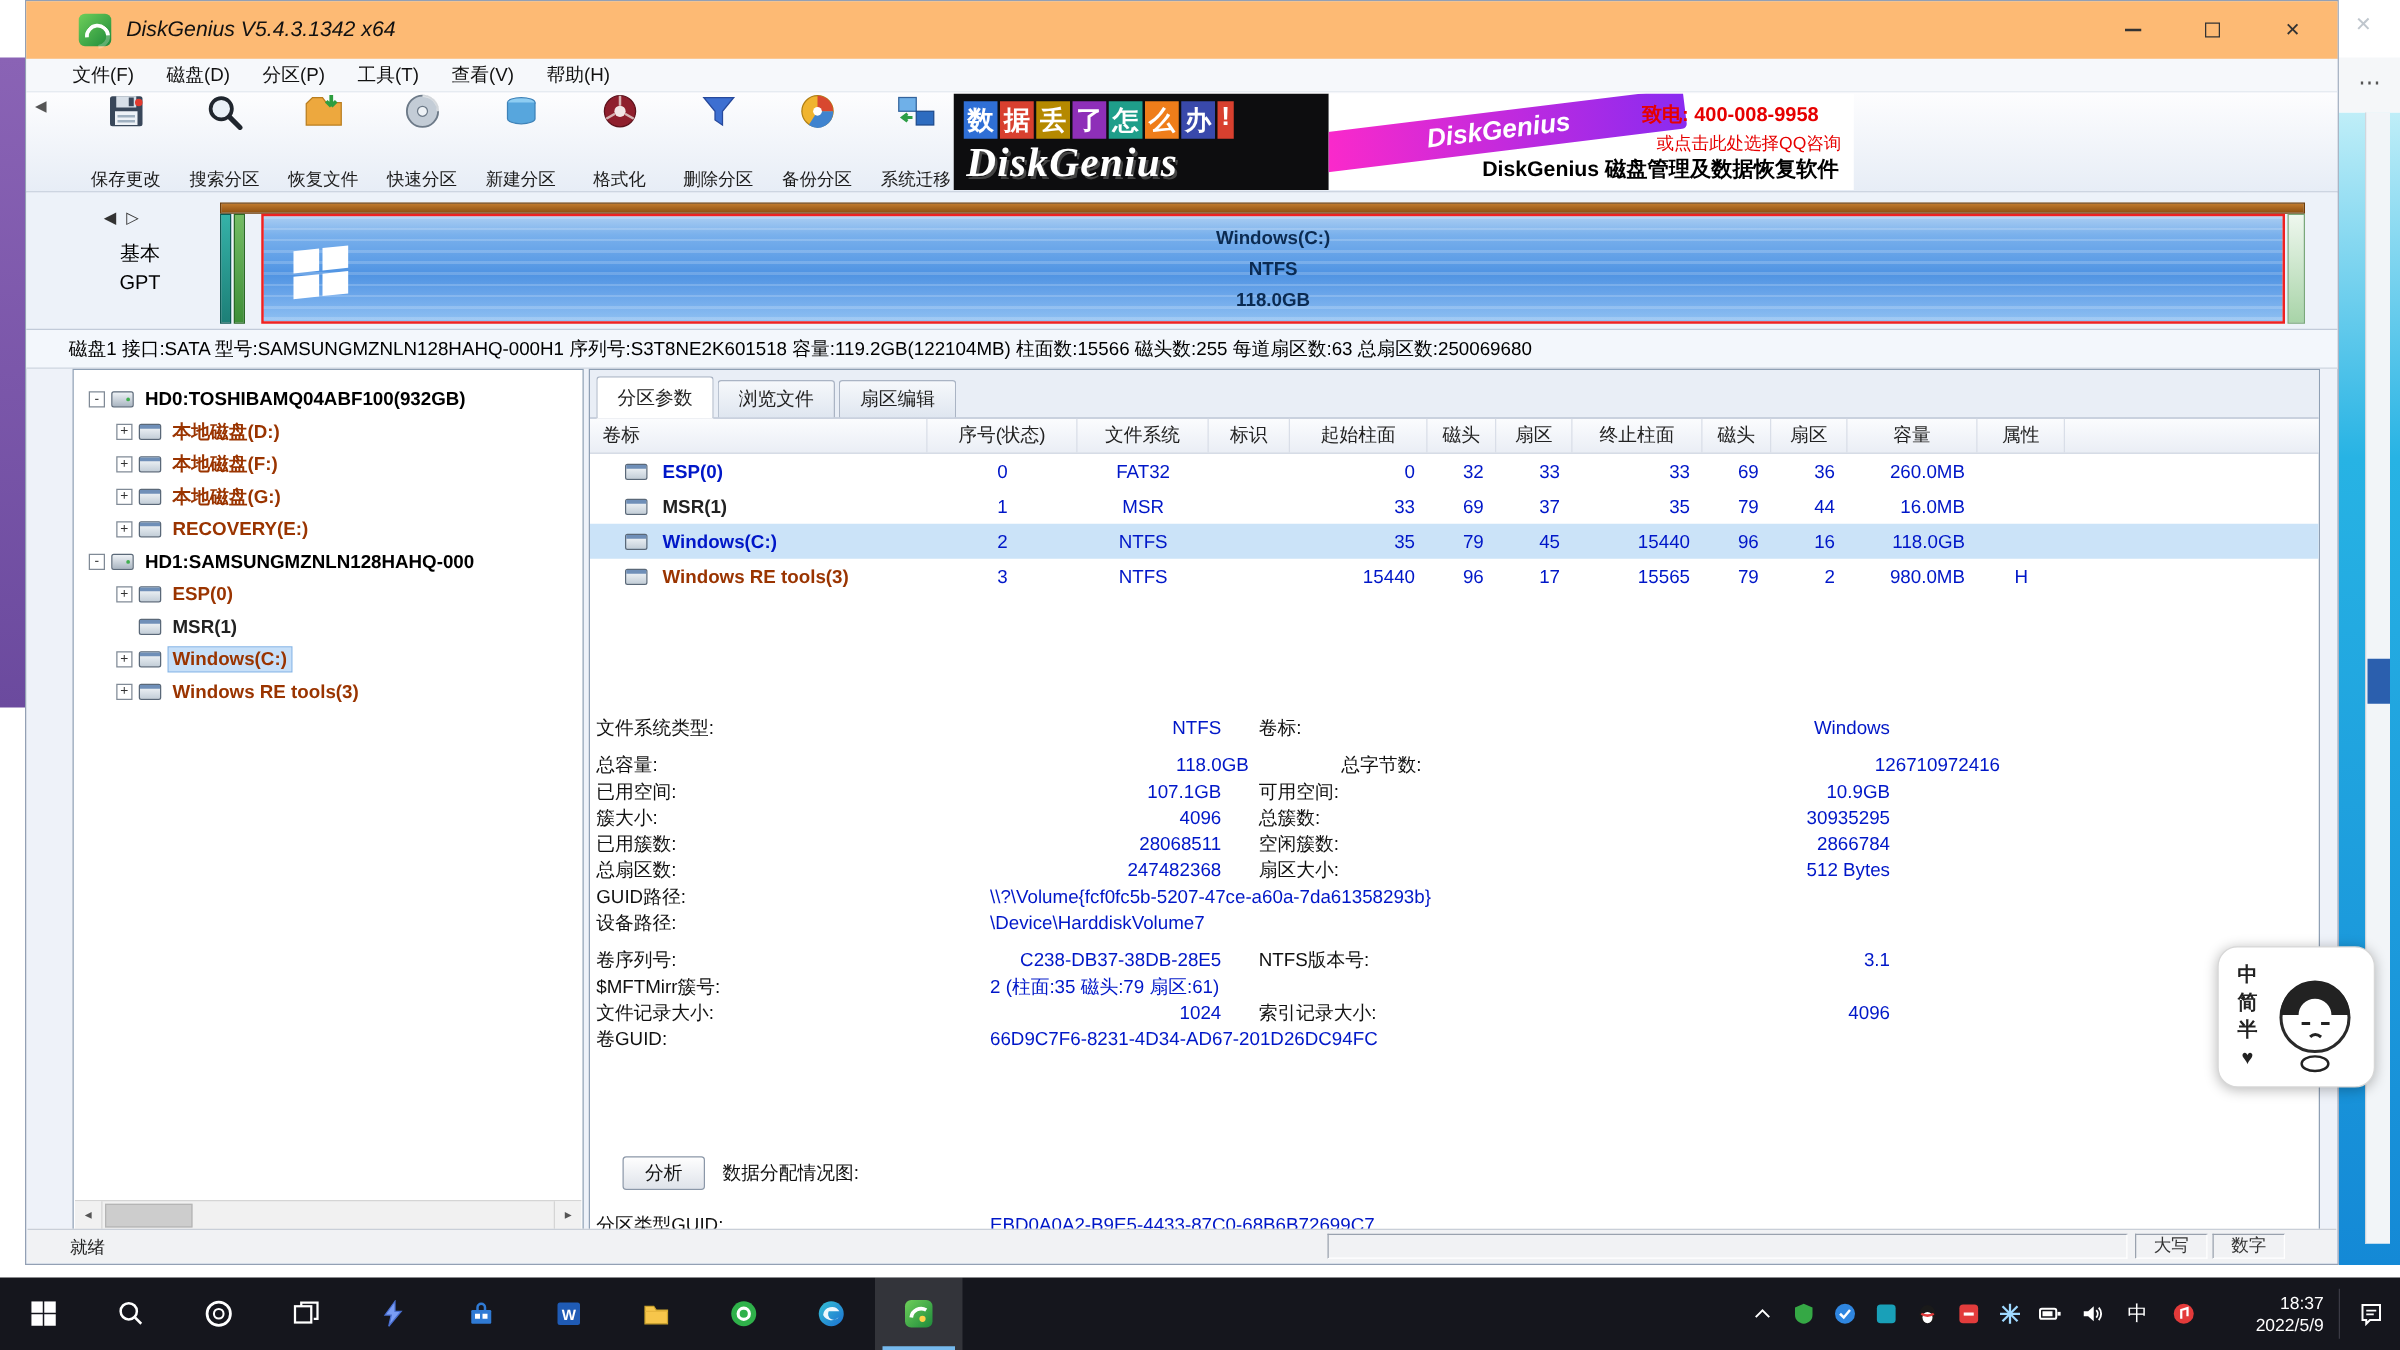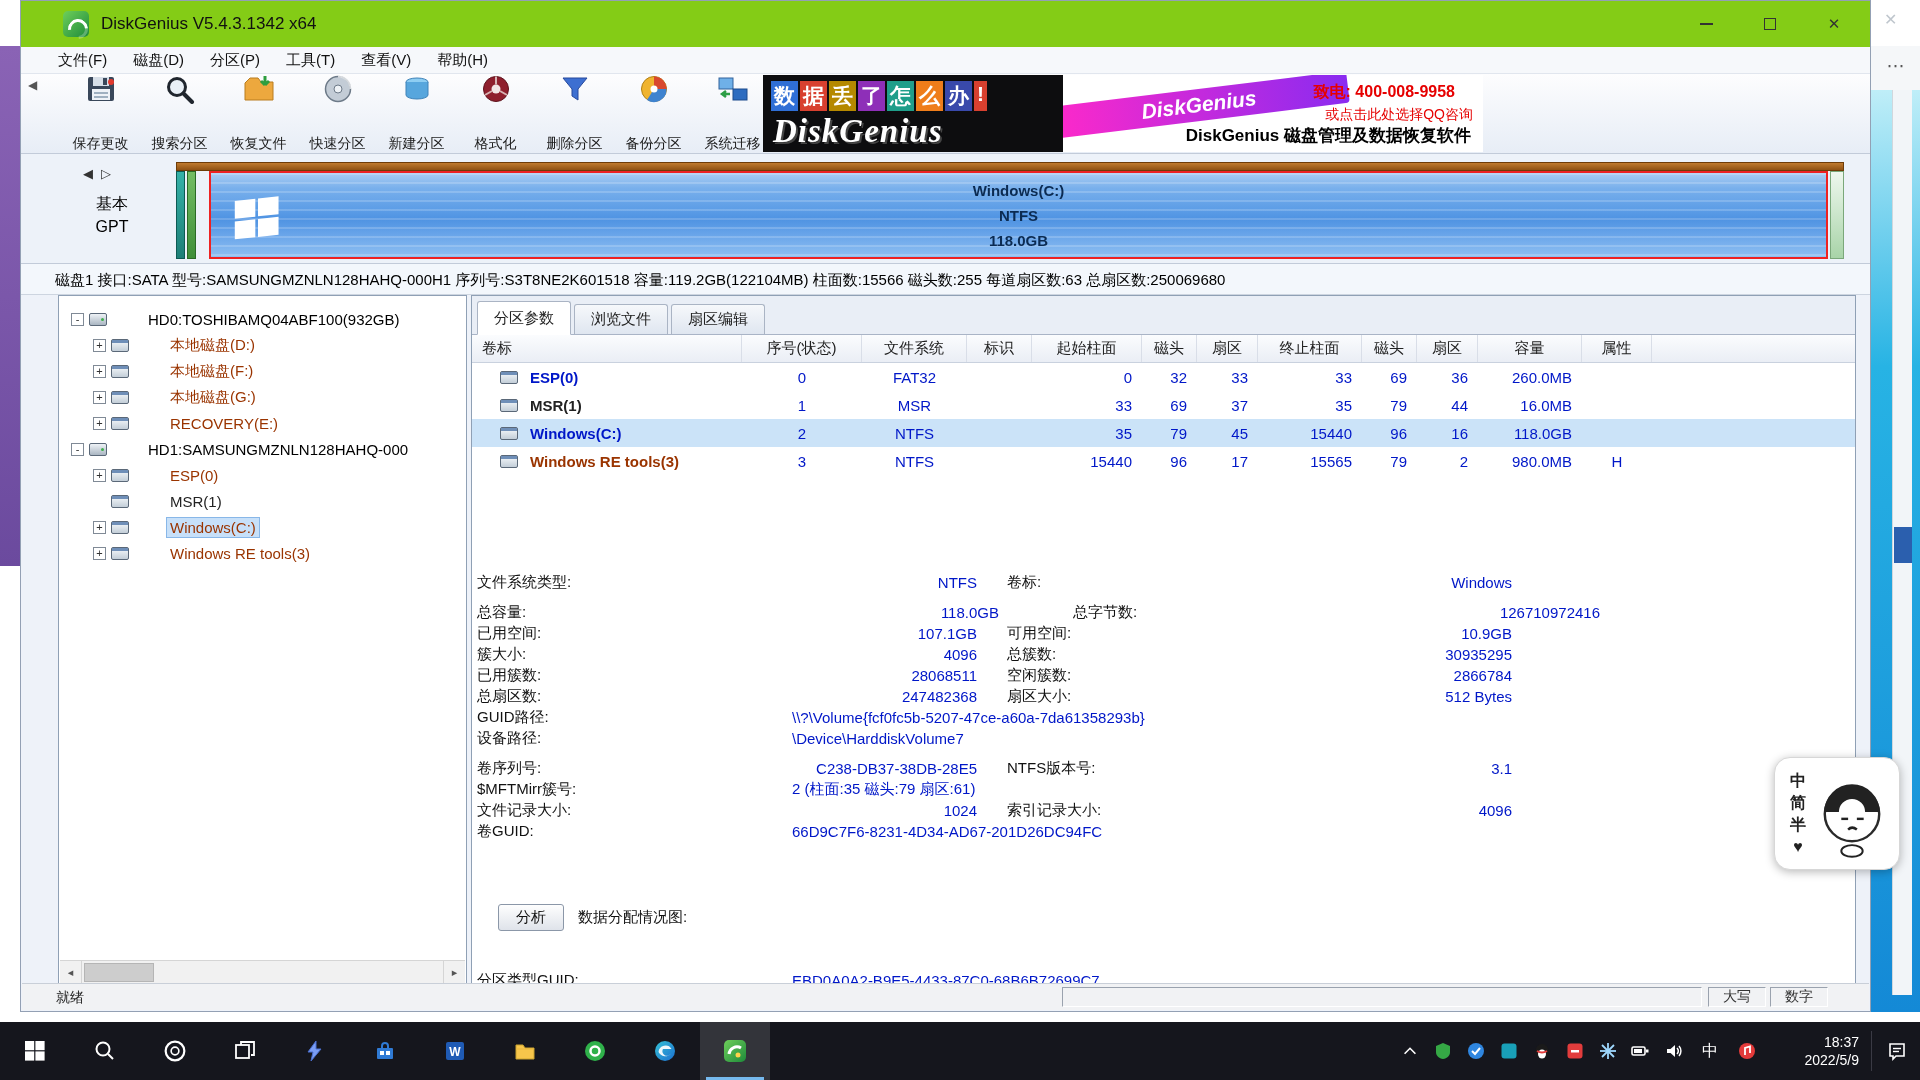--- a/index.html
+++ b/index.html
@@ -12,21 +12,21 @@
   #desk-right{position:absolute;left:1871px;top:90px;width:49px;height:922px;background:linear-gradient(180deg,#bfeef8,#27b3e4 30%,#1489d6);}
   #desk-topright{position:absolute;left:1871px;top:46px;width:49px;height:44px;background:#f5f7f9;color:#555;font-size:18px;text-align:center;line-height:40px;}
   #desk-scroll{position:absolute;left:1892px;top:90px;width:20px;height:905px;background:#f2f5f8;border-left:1px solid #d0d7dd;}
   #desk-thumb{position:absolute;left:1px;top:437px;width:18px;height:36px;background:#2b5fae;}
   #ghost-close{position:absolute;left:1884px;top:10px;color:#bfc6cd;font-size:16px;}
   #behind-icon{position:absolute;left:26px;top:9px;width:22px;height:22px;background:#2e3238;border-radius:4px;}
   #behind-icon::after{content:"";position:absolute;left:4px;top:6px;width:14px;height:2px;background:#cfd3d9;box-shadow:0 5px 0 #cfd3d9;}
 
   
   #app{position:absolute;left:20px;top:0;width:1851px;height:1012px;background:#eef2f9;border:1px solid #93a0b4;}
-  .titlebar{height:46px;background:#84cc16;display:flex;align-items:center;position:relative;}
+  .titlebar{height:46px;background:#fdba74;display:flex;align-items:center;position:relative;font-style:italic;}
   .app-icon{width:26px;height:26px;margin-left:42px;border-radius:5px;background:linear-gradient(135deg,#6ecf5a,#1e8a3a);position:relative;flex:none;}
   .app-icon::after{content:"";position:absolute;left:5px;top:8px;width:14px;height:14px;border-radius:50%;border:3px solid #fff;border-bottom-color:transparent;border-right-color:rgba(255,255,255,.25);transform:rotate(40deg);}
   .title-text{margin-left:12px;font-size:17px;color:#111;}
   .win-controls{position:absolute;right:4px;top:0;height:46px;display:flex;}
   .win-btn{width:64px;height:46px;display:flex;align-items:center;justify-content:center;color:#222;}
   .g-min{width:13px;height:2px;background:#333;}
   .g-max{width:12px;height:12px;border:1.5px solid #333;}
   .g-close{font-size:15px;color:#333;}
 
   .menubar{height:27px;background:#f6f8fb;border-bottom:1px solid #e1e6ee;display:flex;align-items:center;padding-left:24px;}
@@ -70,21 +70,21 @@
 
   .main{position:relative;height:691px;}
   #tree-panel{position:absolute;left:37px;top:0;width:409px;height:691px;background:#fff;border:1px solid #8fa0b5;overflow:hidden;}
   #tree-items{padding-top:10px;}
   .tree-item{height:26px;display:flex;align-items:center;font-size:15px;}
   .exp{width:13px;height:13px;border:1px solid #808a96;background:#fff;font-size:11px;line-height:10px;text-align:center;color:#333;flex:none;margin-right:5px;}
   .ticon{width:18px;height:13px;border:1px solid #5a6878;border-radius:2px;background:linear-gradient(#eef2f6,#aab6c2);position:relative;flex:none;margin-right:6px;}
   .ticon.disk::after{content:"";position:absolute;right:2px;top:4px;width:3px;height:3px;border-radius:50%;background:#3fae4e;}
   .ticon.part{background:linear-gradient(#f7fafc,#c3ced8);}
   .ticon.part::before{content:"";position:absolute;left:0;top:0;right:0;height:3px;background:#6f8fb8;}
-  .tlabel{font-weight:normal;white-space:nowrap;padding:1px 3px;margin-left:32px;}
+  .tlabel{font-weight:bold;white-space:nowrap;padding:1px 3px;}
   .tlabel.disk{color:#000;}
   .tlabel.partition{color:#9a3400;}
   .tlabel.partition-plain{color:#222;}
   .tlabel.sel{background:#c7e0f9;outline:1px solid #88b7e8;}
   #tree-hscroll{position:absolute;left:1px;right:1px;bottom:1px;height:24px;background:#f1f1f1;border-top:1px solid #d5d5d5;}
   .hs-btn{position:absolute;top:0;width:22px;height:23px;background:#f1f1f1;color:#555;font-size:11px;text-align:center;line-height:23px;}
   .hs-btn.left{left:0;border-right:1px solid #d5d5d5;}
   .hs-btn.right{right:0;border-left:1px solid #d5d5d5;}
   .hs-thumb{position:absolute;left:24px;top:2px;width:70px;height:19px;background:#cdcdcd;border:1px solid #b5b5b5;}
 
@@ -107,21 +107,21 @@
   .vname.maroon{color:#9a3400;}
 
   #details{position:absolute;left:5px;top:276px;}
   .drow{height:21px;display:flex;align-items:center;font-size:15px;}
   .dl{width:270px;color:#111;}
   .dv{width:230px;text-align:right;color:#0017c8;}
   .dsp{width:30px;}
   .dr{width:175px;color:#111;}
   .drv{width:330px;text-align:right;color:#0017c8;}
   .dvw{color:#0017c8;padding-left:45px;white-space:nowrap;}
-  #analyze-row{margin-top:6px;display:flex;align-items:center;gap:14px;padding-left:21px;}
+  #analyze-row{margin-top:27px;display:flex;align-items:center;gap:14px;padding-left:21px;}
   #btn-analyze{width:66px;height:27px;background:linear-gradient(#fefefe,#dfe3ea);border:1px solid #8b97a8;border-radius:3px;font-size:15px;display:flex;align-items:center;justify-content:center;color:#111;}
   #alloc-label{font-size:15px;color:#111;}
   #cutline{position:absolute;left:5px;top:674px;height:21px;display:flex;align-items:center;font-size:15px;}
 
   .app-status{position:absolute;left:1px;right:1px;bottom:1px;height:27px;background:#f1f2f4;border-top:1px solid #c9cfd8;font-size:14px;color:#222;}
   .sb-ready{position:absolute;left:34px;top:5px;}
   .sb-box{position:absolute;top:3px;height:20px;border:1px solid;border-color:#9aa2ae #fff #fff #9aa2ae;display:flex;align-items:center;justify-content:center;color:#333;font-size:14px;}
 
   
   #taskbar{position:absolute;left:0;top:1022px;width:1920px;height:58px;background:#15161d;display:flex;align-items:stretch;}

